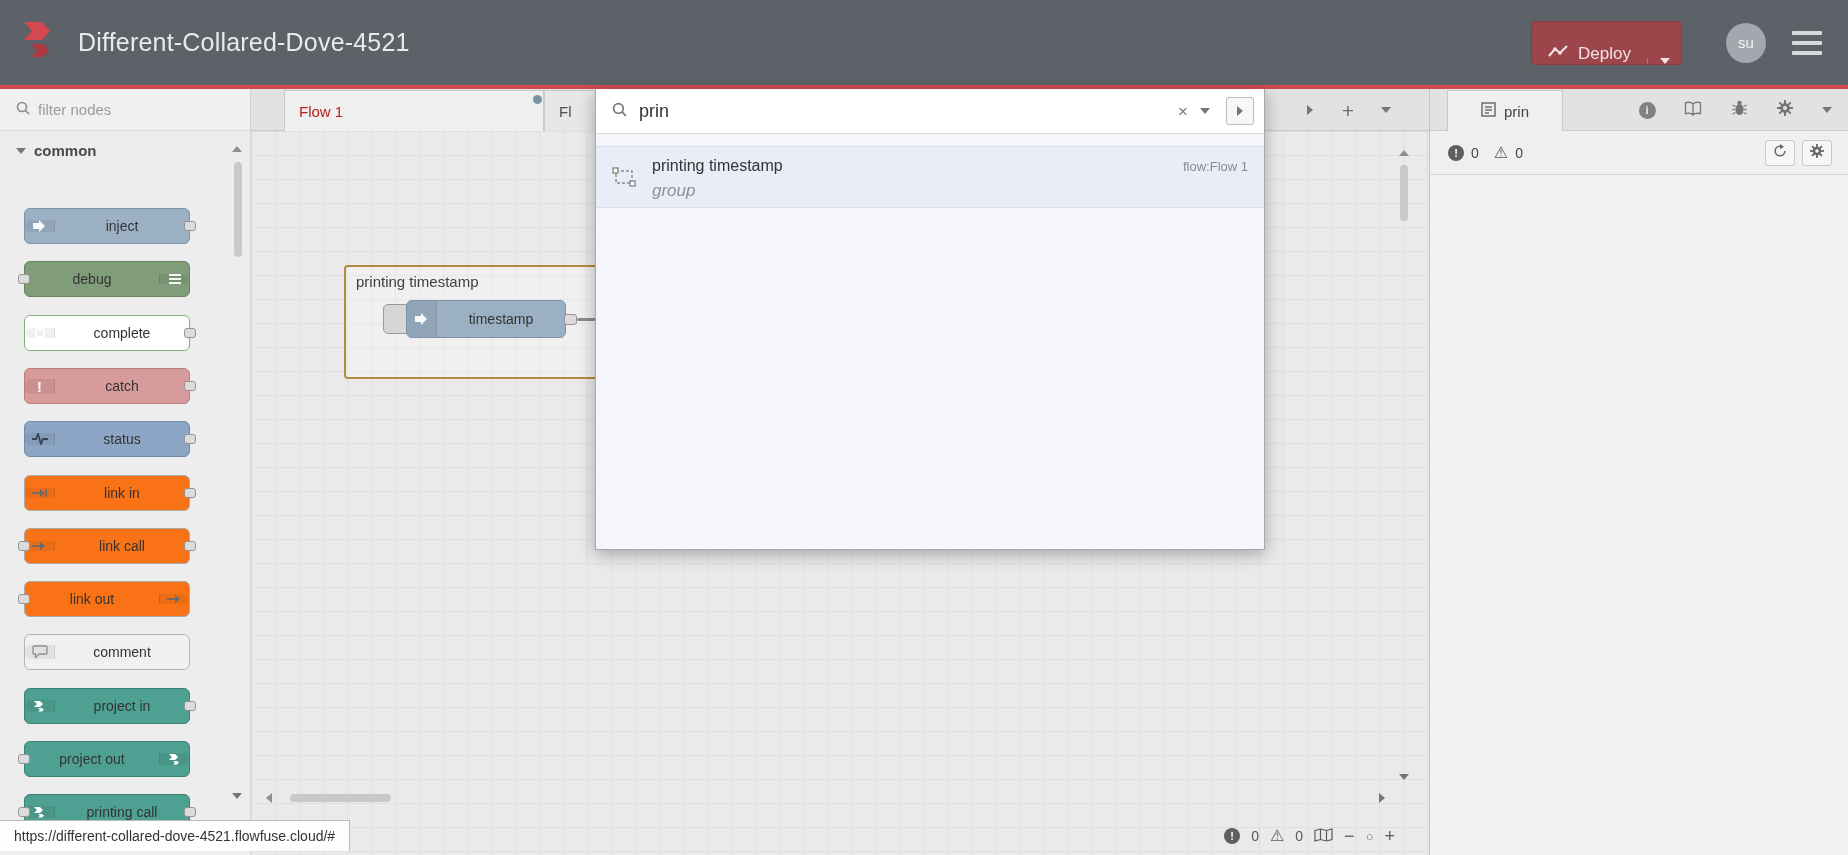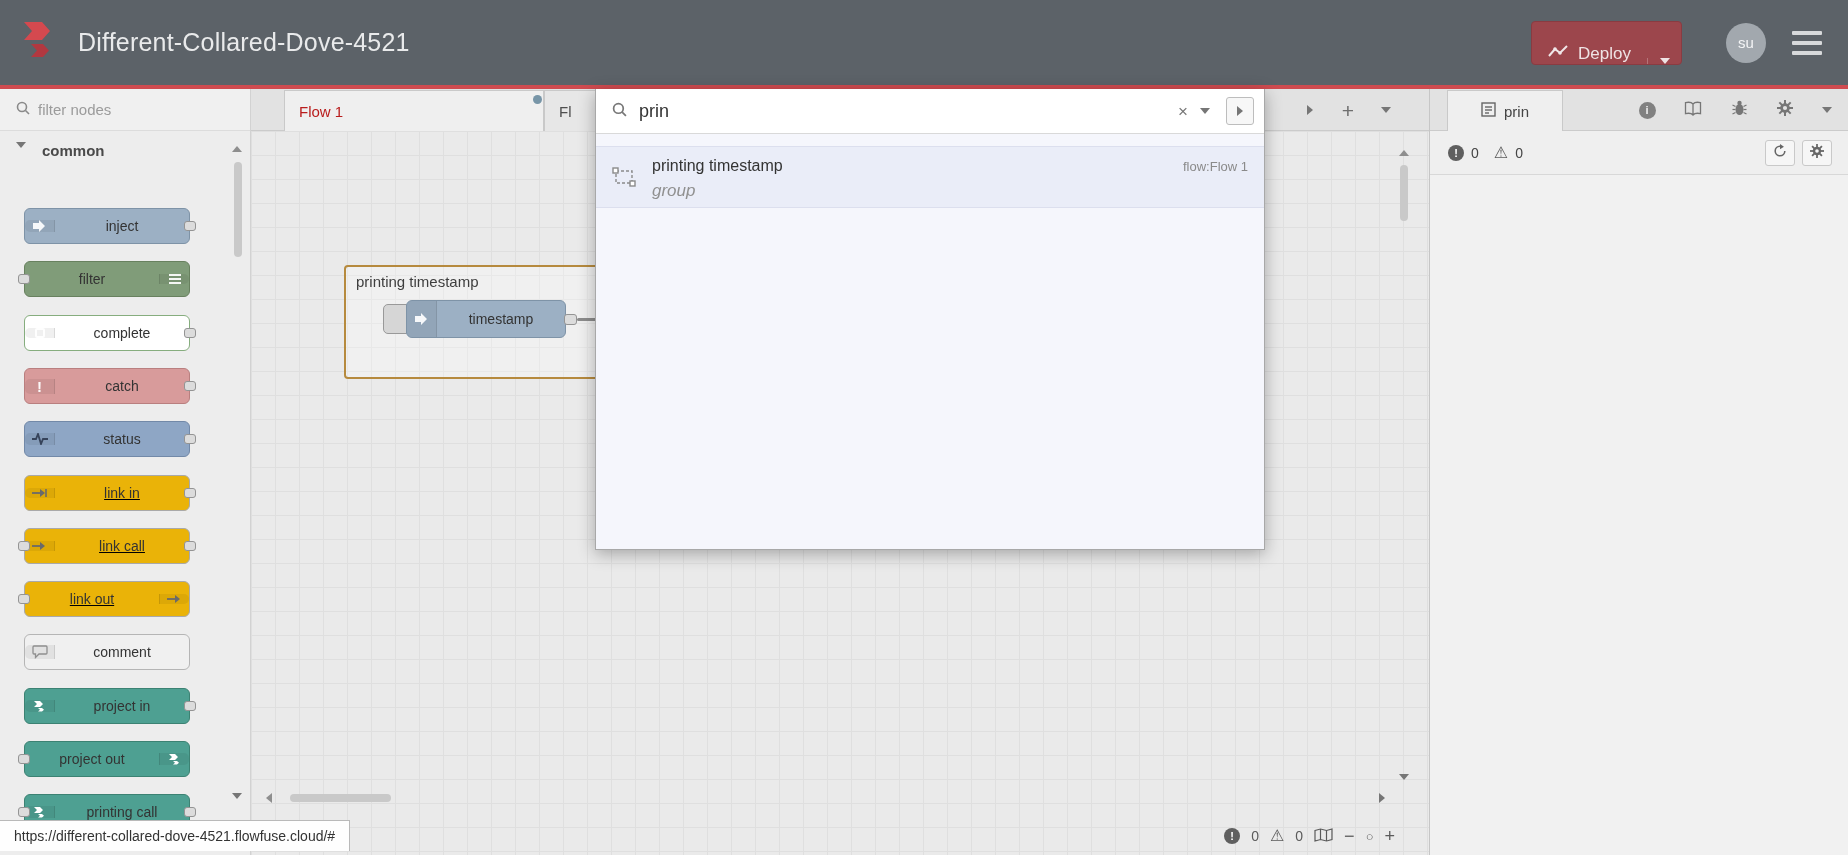--- a/index.html
+++ b/index.html
@@ -29,35 +29,35 @@
   .tri-d.white{border-top-color:#efe3e4;}
   .circle-excl{width:16px;height:16px;border-radius:50%;background:#5f5f5f;color:#fff;font-size:11px;font-weight:bold;display:inline-flex;align-items:center;justify-content:center;}
   .circle-i{width:17px;height:17px;border-radius:50%;background:#818181;color:#efefef;font-size:11px;font-weight:bold;display:inline-flex;align-items:center;justify-content:center;}
   .warn-glyph{color:#5a5a5a;font-size:16px;line-height:1;font-family:"DejaVu Sans",sans-serif;}
 
   
   .palette{position:absolute;left:0;top:89px;width:251px;bottom:0;background:#ededed;border-right:1px solid #d2d2d2;z-index:2;}
   .filter-row{position:absolute;left:0;top:0;width:100%;height:42px;background:#f0f0f0;border-bottom:1px solid #dcdcdc;display:flex;align-items:center;padding-left:16px;gap:8px;}
   .filter-input{border:none;background:transparent;outline:none;font-size:15px;color:#555;width:165px;font-family:inherit;}
   .filter-input::placeholder{color:#9b9b9b;}
-  .category{position:absolute;left:16px;top:53px;display:flex;gap:16px;cursor:pointer;}
+  .category{position:absolute;left:16px;top:53px;display:flex;align-items:center;gap:8px;cursor:pointer;}
   .category-label{font-size:15px;font-weight:bold;color:#4a4a4a;}
   .pnode{position:absolute;left:24px;width:166px;height:36px;border:1px solid rgba(0,0,0,.2);border-radius:6px;display:flex;align-items:center;cursor:grab;}
   .pnode-label{flex:1;display:flex;align-items:center;justify-content:center;font-size:14px;color:#333;}
   .icon-box{width:30px;display:flex;align-items:center;justify-content:center;background:rgba(0,0,0,.06);flex:0 0 auto;}
   .ib-l{border-right:1px solid rgba(0,0,0,.1);border-radius:5px 0 0 5px;}
   .ib-r{border-left:1px solid rgba(0,0,0,.1);border-radius:0 5px 5px 0;}
   .port{position:absolute;width:12px;height:10px;background:#dcdcdc;border:1px solid #949494;border-radius:3px;top:12px;}
   .pl{left:-7px;} .pr{right:-7px;}
   .n-inject{background:#9cb0c4;border-color:#7e93a7;}
   .n-debug{background:#809c79;border-color:#68815f;}
   .n-complete{background:#ffffff;border-color:#86ad7e;}
   .n-catch{background:#d89b9b;border-color:#b97f7f;}
   .n-status{background:#8ea6c5;border-color:#7289a8;}
-  .n-link{background:#eab308;border-color:#a9a9a9;text-decoration:underline;}
+  .n-link{background:#f97316;border-color:#a9a9a9;}
   .n-comment{background:#f0f0f0;border-color:#b5b5b5;}
   .n-project{background:#4ea092;border-color:#3c8273;}
   .glyph-lines{width:12px;height:2px;background:rgba(255,255,255,.92);box-shadow:0 4px 0 rgba(255,255,255,.92),0 8px 0 rgba(255,255,255,.92);margin-bottom:8px;}
   .glyph-square{width:10px;height:10px;border:2px solid rgba(255,255,255,.92);border-radius:2px;}
   .glyph-excl{color:rgba(255,255,255,.95);font-weight:bold;font-size:15px;line-height:1;}
   .pscroll-up{position:absolute;left:232px;top:57px;cursor:pointer;}
   .pscroll-thumb{position:absolute;left:234px;top:73px;width:8px;height:95px;background:#c9c9c9;border-radius:4px;cursor:pointer;}
   .pscroll-down{position:absolute;left:232px;top:704px;cursor:pointer;}
 
   
@@ -173,21 +173,21 @@
       <span class="icon-box ib-l">
           <svg width="13" height="12" viewBox="0 0 13 12">
             <polygon points="0,3 6,3 6,0 12,6 6,12 6,9 0,9" fill="rgba(255,255,255,.92)"></polygon>
           </svg>
         </span>
       <span class="pnode-label">inject</span>
       <span class="port pr"></span>
     </div>
 
     <div class="pnode n-debug" style="top:172px">
-      <span class="pnode-label">filter</span>
+      <span class="pnode-label">debug</span>
       <span class="icon-box ib-r">
           <span class="glyph-lines"></span>
         </span>
       <span class="port pl"></span>
     </div>
 
     <div class="pnode n-complete" style="top:226px">
       <span class="icon-box ib-l">
           <span class="glyph-square"></span>
         </span>

